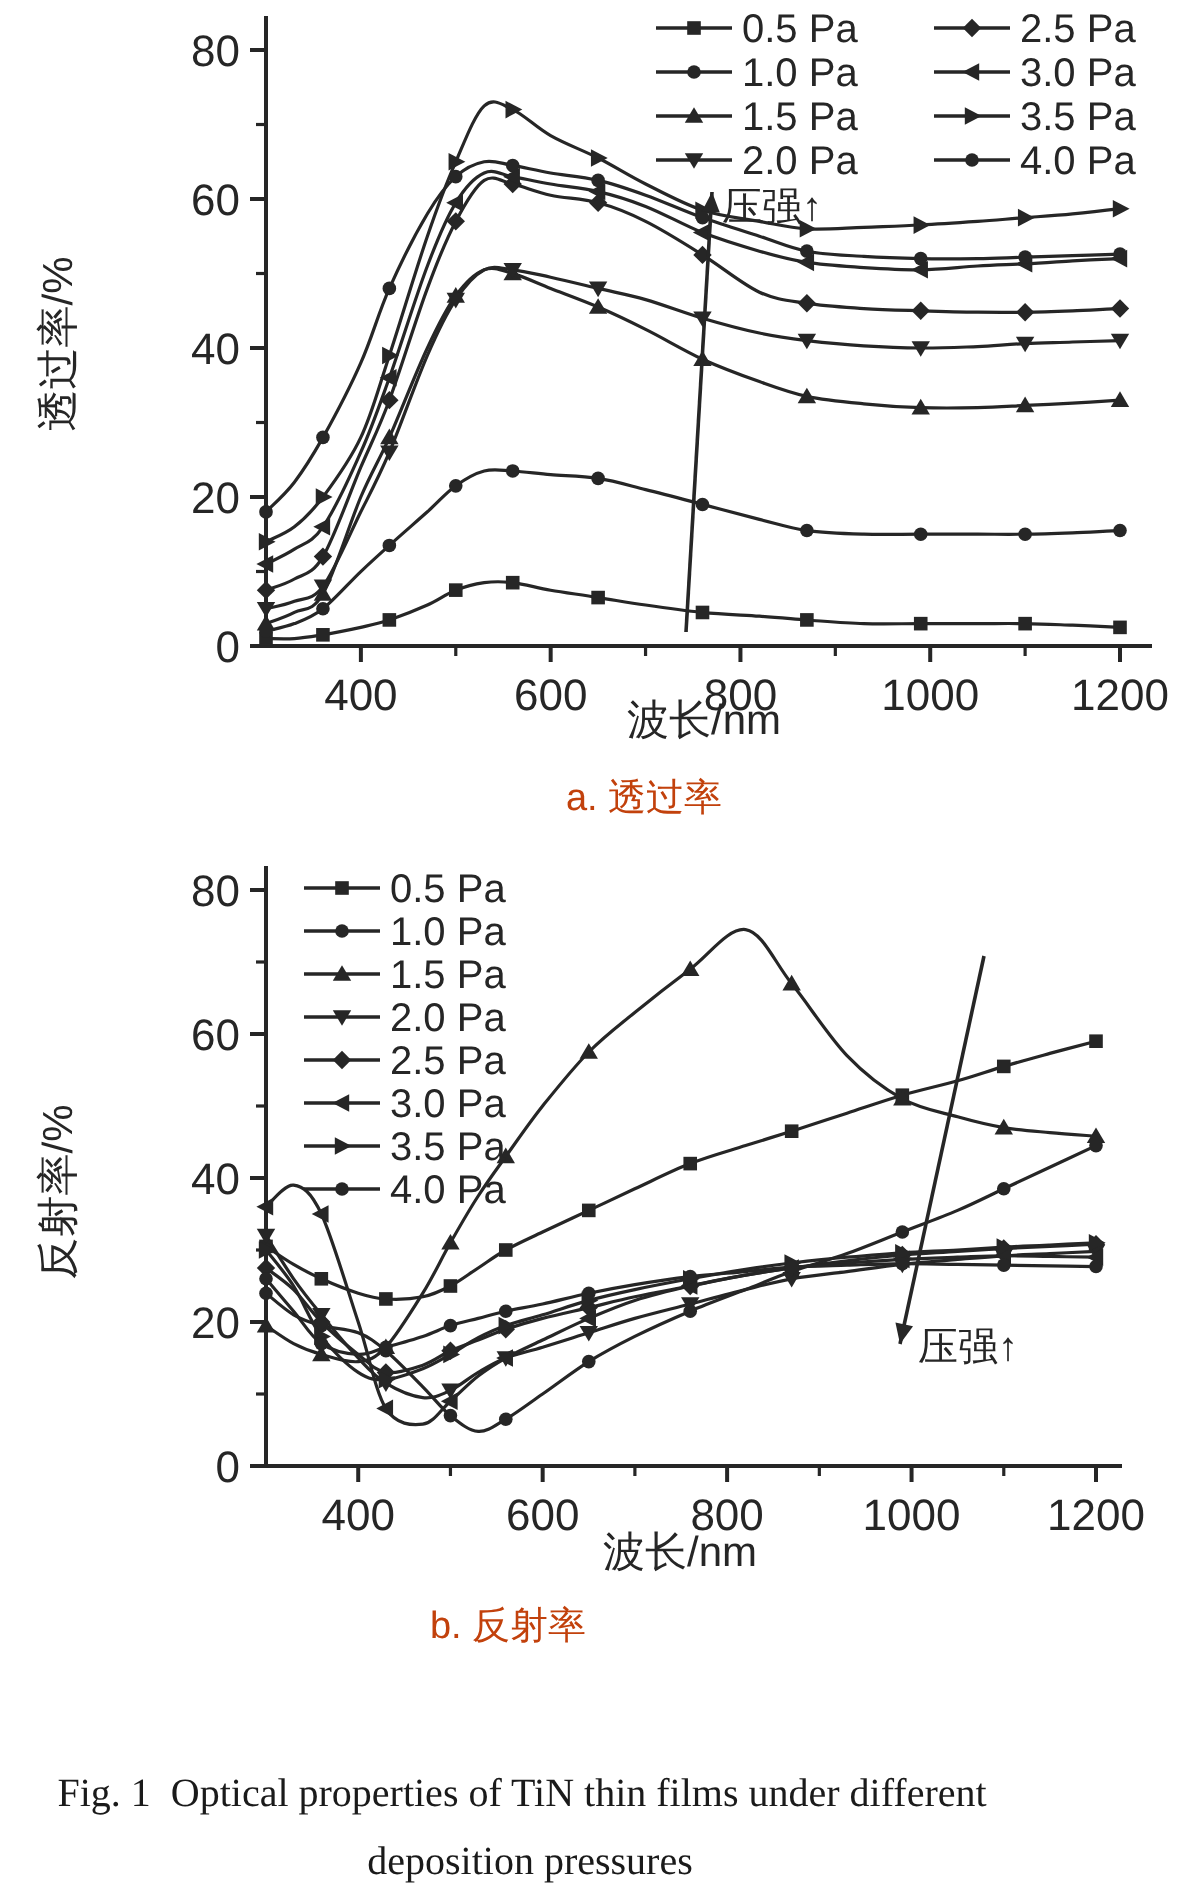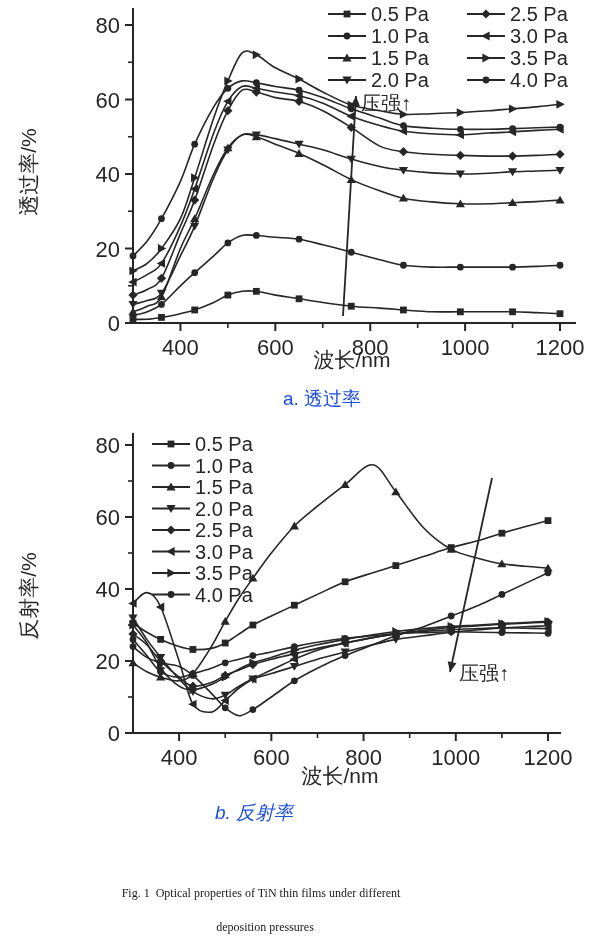--- a/index.html
+++ b/index.html
@@ -2,27 +2,27 @@
 <html><head>
 <meta charset="utf-8">
 <style>
   html,body{margin:0;padding:0;background:#fff;}
   .page{position:relative;width:600px;height:949px;background:#fff;overflow:hidden;
         font-family:"Liberation Sans","DejaVu Sans",sans-serif;color:#1a1a1a;}
   svg{position:absolute;left:0;}
   #chart-a{top:0;}
   #chart-b{top:418px;}
   .caption{position:absolute;transform:translateX(-50%);white-space:pre;
-           font-size:19px;color:#1d4ed8;}
+           font-size:19px;color:#c2410c;}
   #caption-a{top:386px;left:322px;}
-  #caption-b{top:800px;left:254px;font-style:italic;}
+  #caption-b{top:800px;left:254px;}
   .title-zh{position:absolute;top:841px;left:266px;transform:translateX(-50%);
             white-space:pre;font-size:23px;font-weight:bold;color:#111;}
   .title-en{position:absolute;transform:translateX(-50%);white-space:pre;
-            font-size:12px;color:#1a1a1a;
+            font-size:20px;color:#1a1a1a;
             font-family:"Liberation Serif","DejaVu Serif",serif;}
   #title-en-1{top:886px;left:261px;}
   #title-en-2{top:920px;left:265px;}
 </style>
 </head>
 <body>
 
 <div class="page">
   <svg id="chart-a" width="600" height="378" viewBox="0 0 600 378">
       <g>

